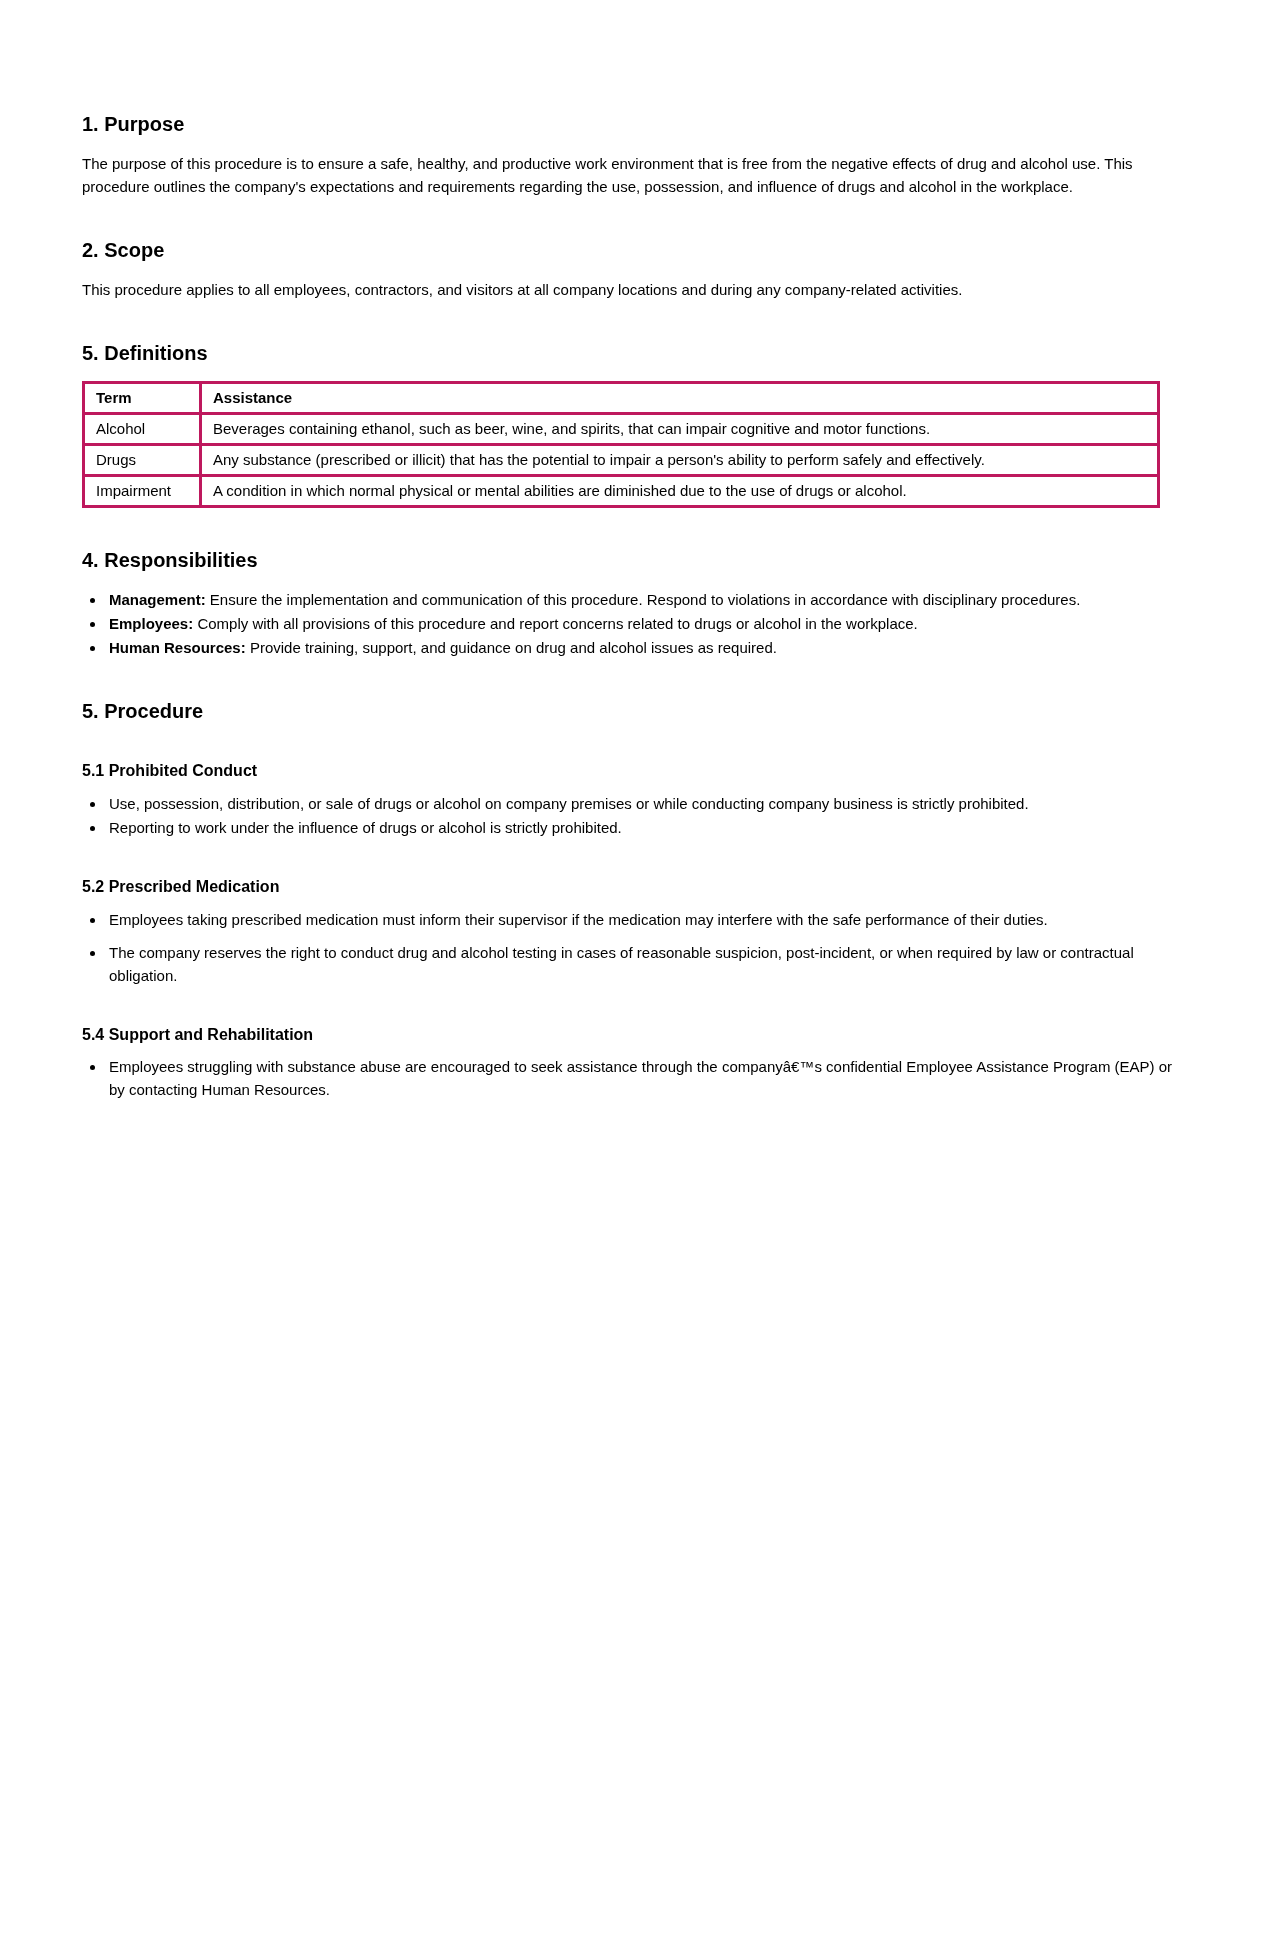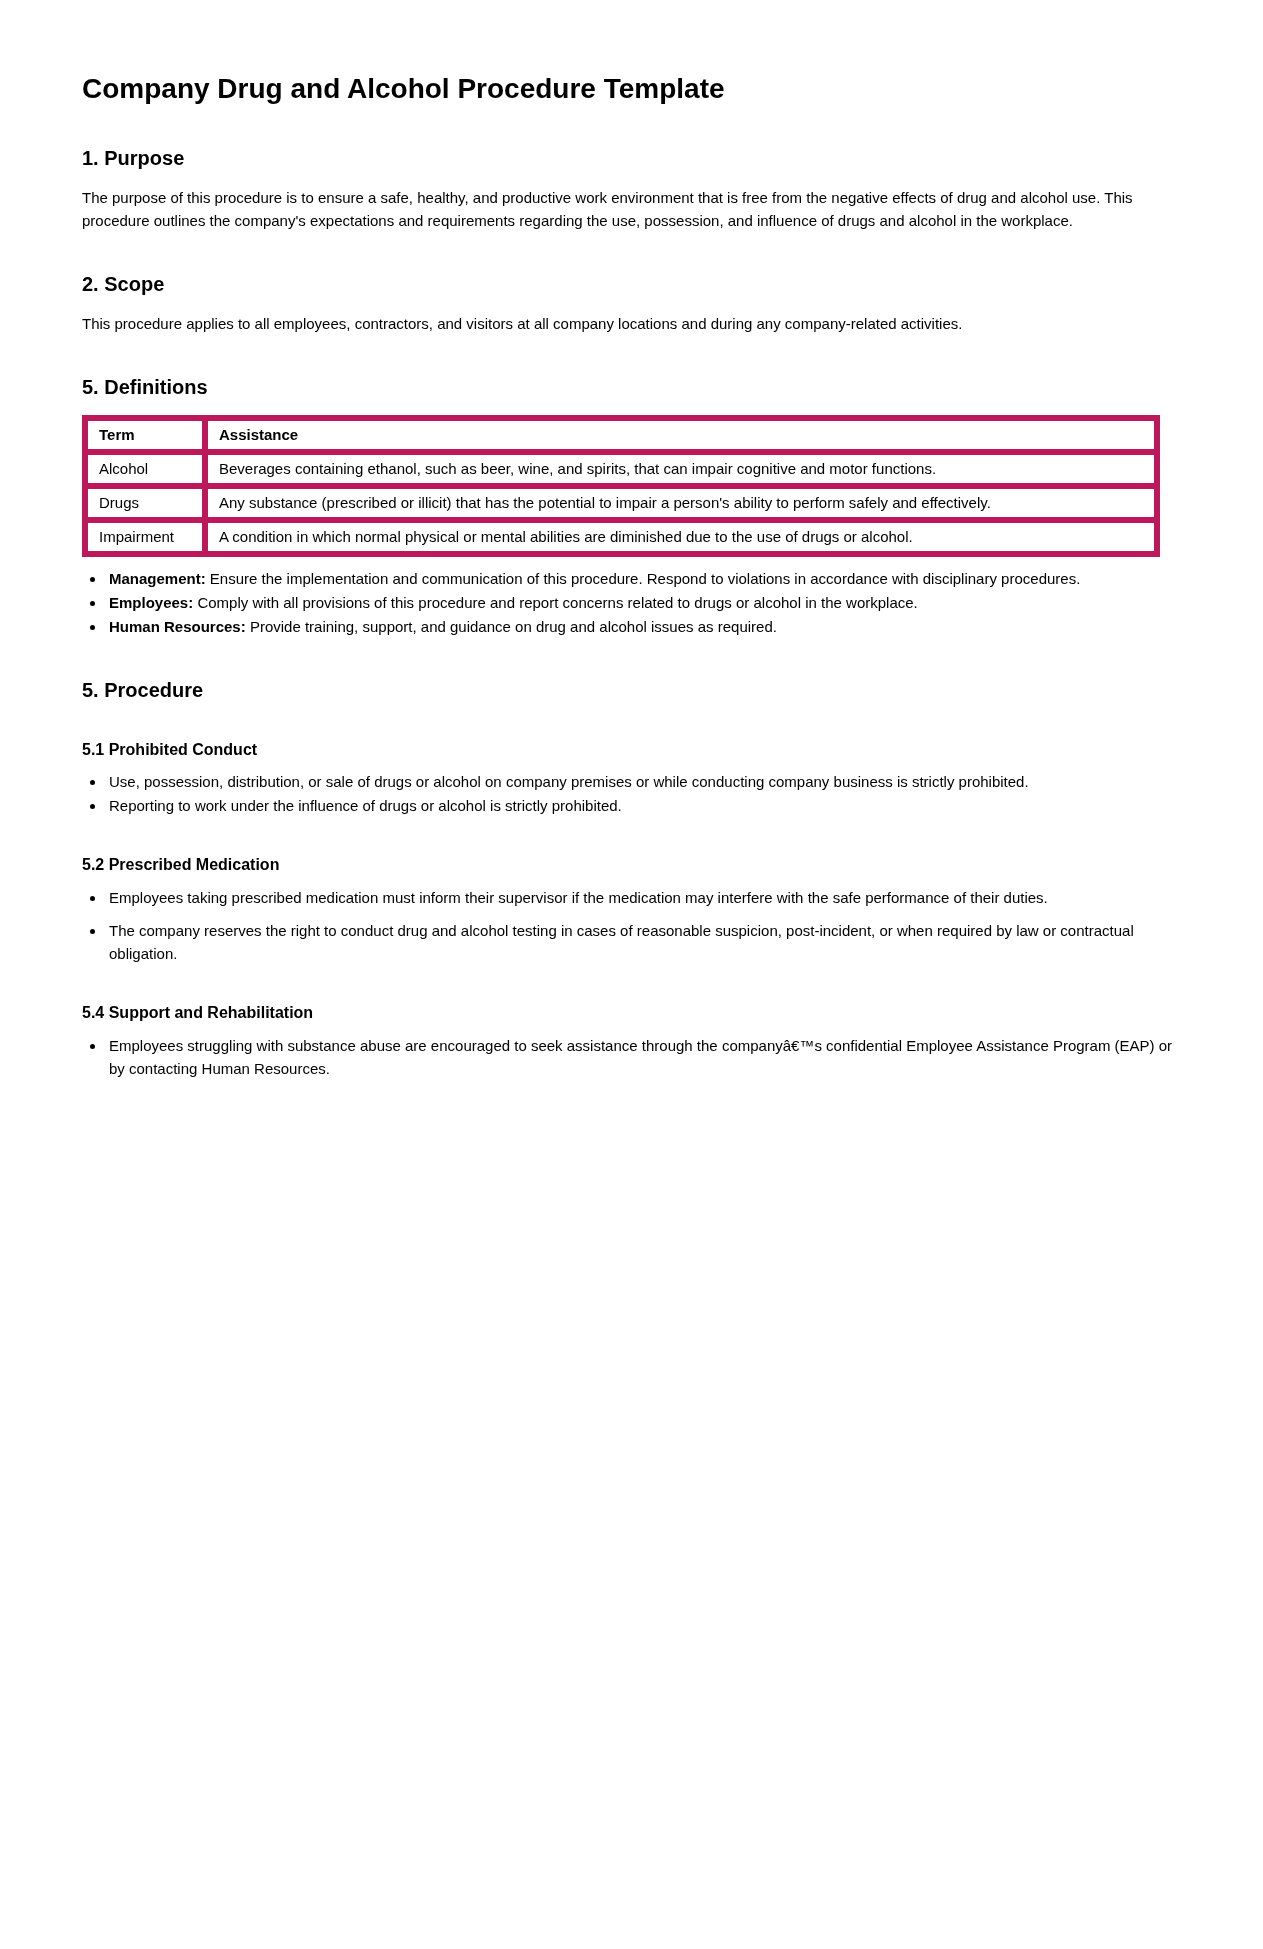--- a/index.html
+++ b/index.html
@@ -43,21 +43,21 @@
     margin: 0 0 10px 0;
     max-width: 1080px;
   }
   table {
     border-collapse: collapse;
     width: 1078px;
     margin: 16px 0 6px 0;
     table-layout: fixed;
   }
   th, td {
-    border: 6px solid #be185d;
+    border: 3px solid #be185d;
     padding: 5px 11px;
     font-size: 15px;
     line-height: 18px;
     text-align: left;
     vertical-align: middle;
     word-wrap: break-word;
   }
   th { font-weight: bold; }
   .col-term { width: 92px; }
   ul {
@@ -71,21 +71,20 @@
     margin: 0 0 1px 0;
     padding-left: 3px;
   }
   section { margin: 0; }
 </style>
 </head>
 <body style="color: rgb(0, 0, 0); background: rgb(255, 255, 255);">
 
 <div class="page">
 
-  <h1>Company Drug and Alcohol Procedure Template</h1>
 
   <section>
     <h2>1. Purpose</h2>
     <p>The purpose of this procedure is to ensure a safe, healthy, and productive work environment that is free from the negative effects of drug and alcohol use. This procedure outlines the company's expectations and requirements regarding the use, possession, and influence of drugs and alcohol in the workplace.</p>
   </section>
 
   <section>
     <h2>2. Scope</h2>
     <p>This procedure applies to all employees, contractors, and visitors at all company locations and during any company-related activities.</p>
   </section>
@@ -110,20 +109,21 @@
         </tr>
         <tr>
           <td>Impairment</td>
           <td>A condition in which normal physical or mental abilities are diminished due to the use of drugs or alcohol.</td>
         </tr>
       </tbody>
     </table>
   </section>
 
   <section>
+    <h2>4. Responsibilities</h2>
     <ul>
       <li><strong>Management:</strong> <span>Ensure the implementation and communication of this procedure. Respond to violations in accordance with disciplinary procedures.</span></li>
       <li><strong>Employees:</strong> <span>Comply with all provisions of this procedure and report concerns related to drugs or alcohol in the workplace.</span></li>
       <li><strong>Human Resources:</strong> <span>Provide training, support, and guidance on drug and alcohol issues as required.</span></li>
     </ul>
   </section>
 
   <section>
     <h2>5. Procedure</h2>
 

